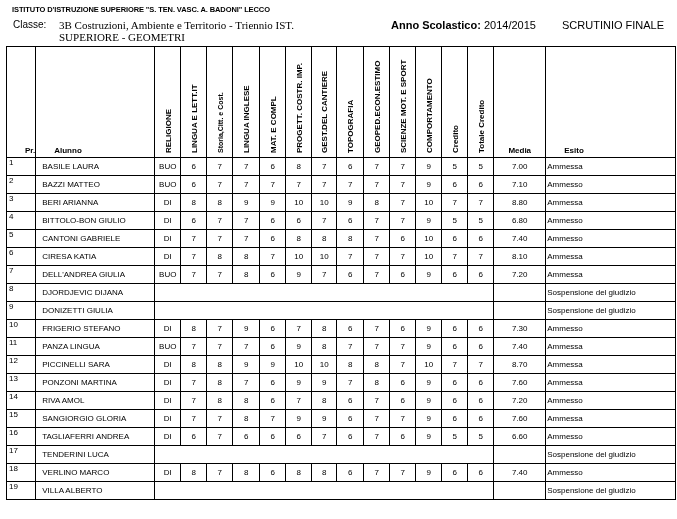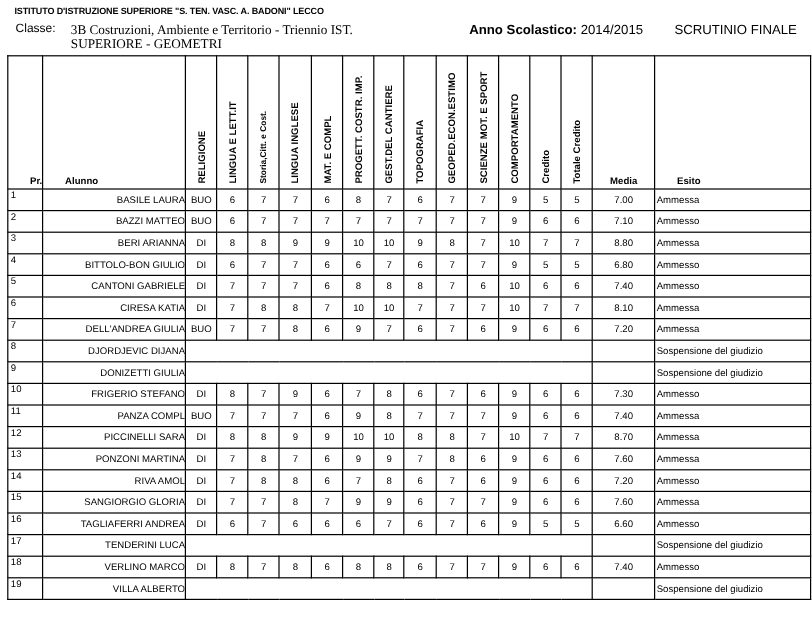--- a/index.html
+++ b/index.html
@@ -11,21 +11,21 @@
   .anno b { font-weight: bold; }
   .scrutinio { position: absolute; left: 562px; top: 19px; font-size: 11px; text-align: right; }
   table { position: absolute; left: 6px; top: 46px; border-collapse: collapse; table-layout: fixed; }
   td, th { border: 1px solid #000; padding: 0; font-size: 8px; height: 17px; text-align: center; overflow: hidden; white-space: nowrap; }
   th { font-weight: bold; height: 108px; vertical-align: bottom; position: relative; }
   th.rot span { position: absolute; left: 50%; bottom: 4px; transform-origin: left bottom; transform: rotate(-90deg) translate(0, 50%); white-space: nowrap; font-size: 8px; display: block; }
   th.rot.small span { font-size: 7px; }
   th.txt { text-align: left; padding-left: 18px; padding-bottom: 2px; font-size: 8px; }
   th.media { padding-bottom: 2px; }
   td.pr { text-align: left; padding-left: 2px; vertical-align: top; font-size: 8px; }
-  td.name { text-align: right; padding-left: 6px; }
+  td.name { text-align: left; padding-left: 6px; }
   td.esito { text-align: left; padding-left: 1px; margin-left: 40px; }
 </style>
 </head>
 <body>
 
 <div class="inst">ISTITUTO D'ISTRUZIONE SUPERIORE "S. TEN. VASC. A. BADONI" LECCO</div>
 <div class="classe-label">Classe:</div>
 <div class="classe-val">3B Costruzioni, Ambiente e Territorio - Triennio IST. SUPERIORE - GEOMETRI</div>
 <div class="anno"><b>Anno Scolastico:</b> <span>2014/2015</span></div>
 <div class="scrutinio">SCRUTINIO FINALE</div>
@@ -259,21 +259,21 @@
         <td>7</td>
         <td>6</td>
         <td>9</td>
         <td>6</td>
         <td>6</td>
         <td>7.30</td>
         <td class="esito">Ammesso</td>
       </tr>
       <tr>
         <td class="pr">11</td>
-        <td class="name">PANZA COMPL</td>
+        <td class="name">PANZA LINGUA</td>
         <td>BUO</td>
         <td>7</td>
         <td>7</td>
         <td>7</td>
         <td>6</td>
         <td>9</td>
         <td>8</td>
         <td>7</td>
         <td>7</td>
         <td>7</td>

